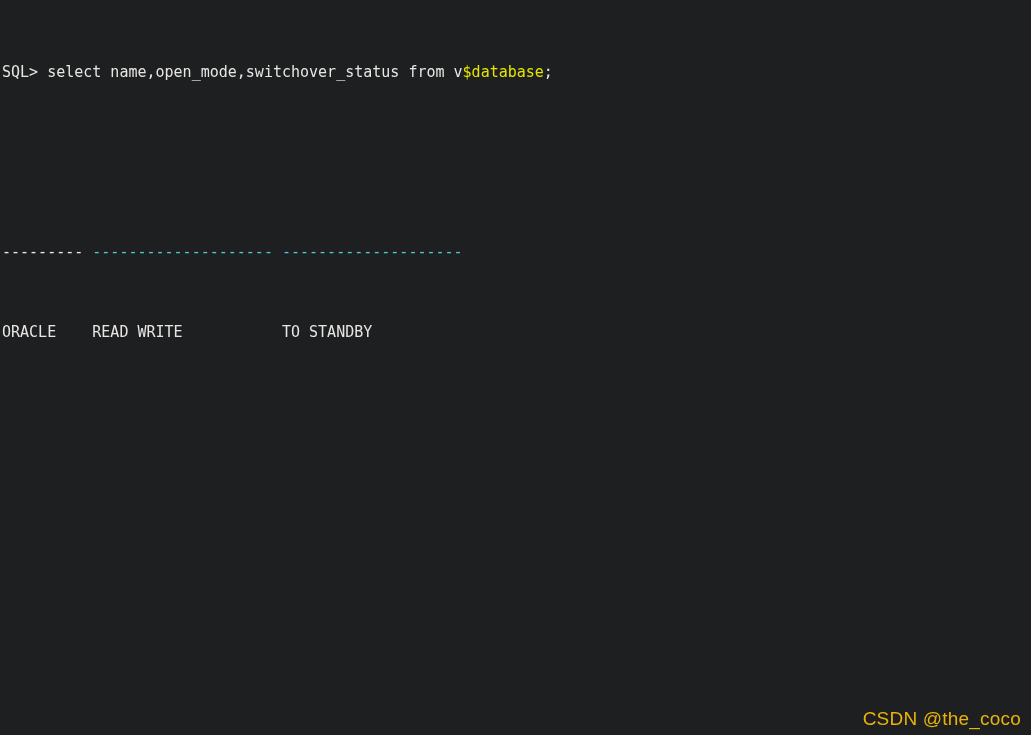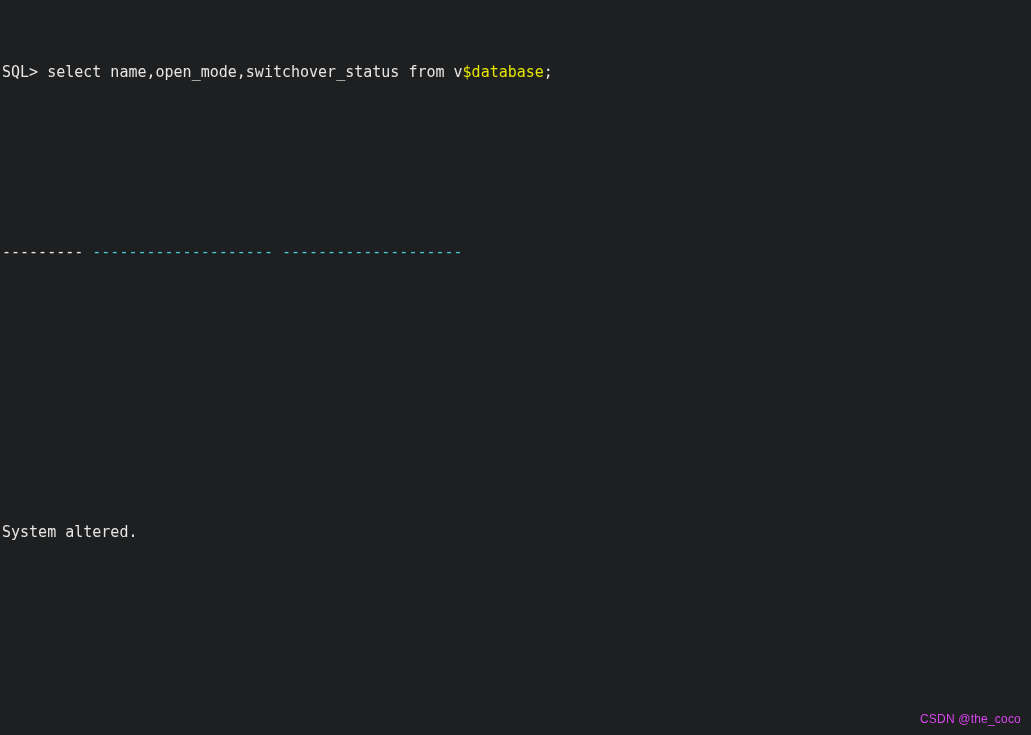--- a/index.html
+++ b/index.html
@@ -35,49 +35,49 @@
   }
   .blank { height: 20px; display: block; }
   .fg-white  { color: #e8e6e3; }
   .fg-yellow { color: #e5e500; }
   .fg-cyan   { color: #4ec9e0; }
   .fg-pale   { color: #f0e4dc; }
   #watermark {
     position: absolute;
     right: 10px;
     bottom: 8px;
-    color: #d946ef;
+    color: #eab308;
     font-family: "Liberation Sans", "DejaVu Sans", sans-serif;
-    font-size: 12px;
+    font-size: 19px;
     line-height: 16px;
     letter-spacing: 0.2px;
     white-space: pre;
     pointer-events: none;
   }
 </style>
 </head>
 <body>
 
 <div id="terminal">
   <div id="screen">
 
     <span class="line"><span class="fg-white">SQL&gt; </span><span class="fg-white">select name,open_mode,switchover_status from v</span><span class="fg-yellow">$database</span><span class="fg-white">;</span></span>
 
     <span class="blank"></span>
 
 
     <span class="line"><span class="fg-pale">--------- </span><span class="fg-cyan">-------------------- --------------------</span></span>
 
+    <span class="line fg-white">ORACLE    READ WRITE           TO STANDBY</span>
 
     <span class="blank"></span>
 
 
     <span class="blank"></span>
 
-    <span class="line fg-white">System altered.</span>
 
     
 
     
 
     
 
     
 
     

